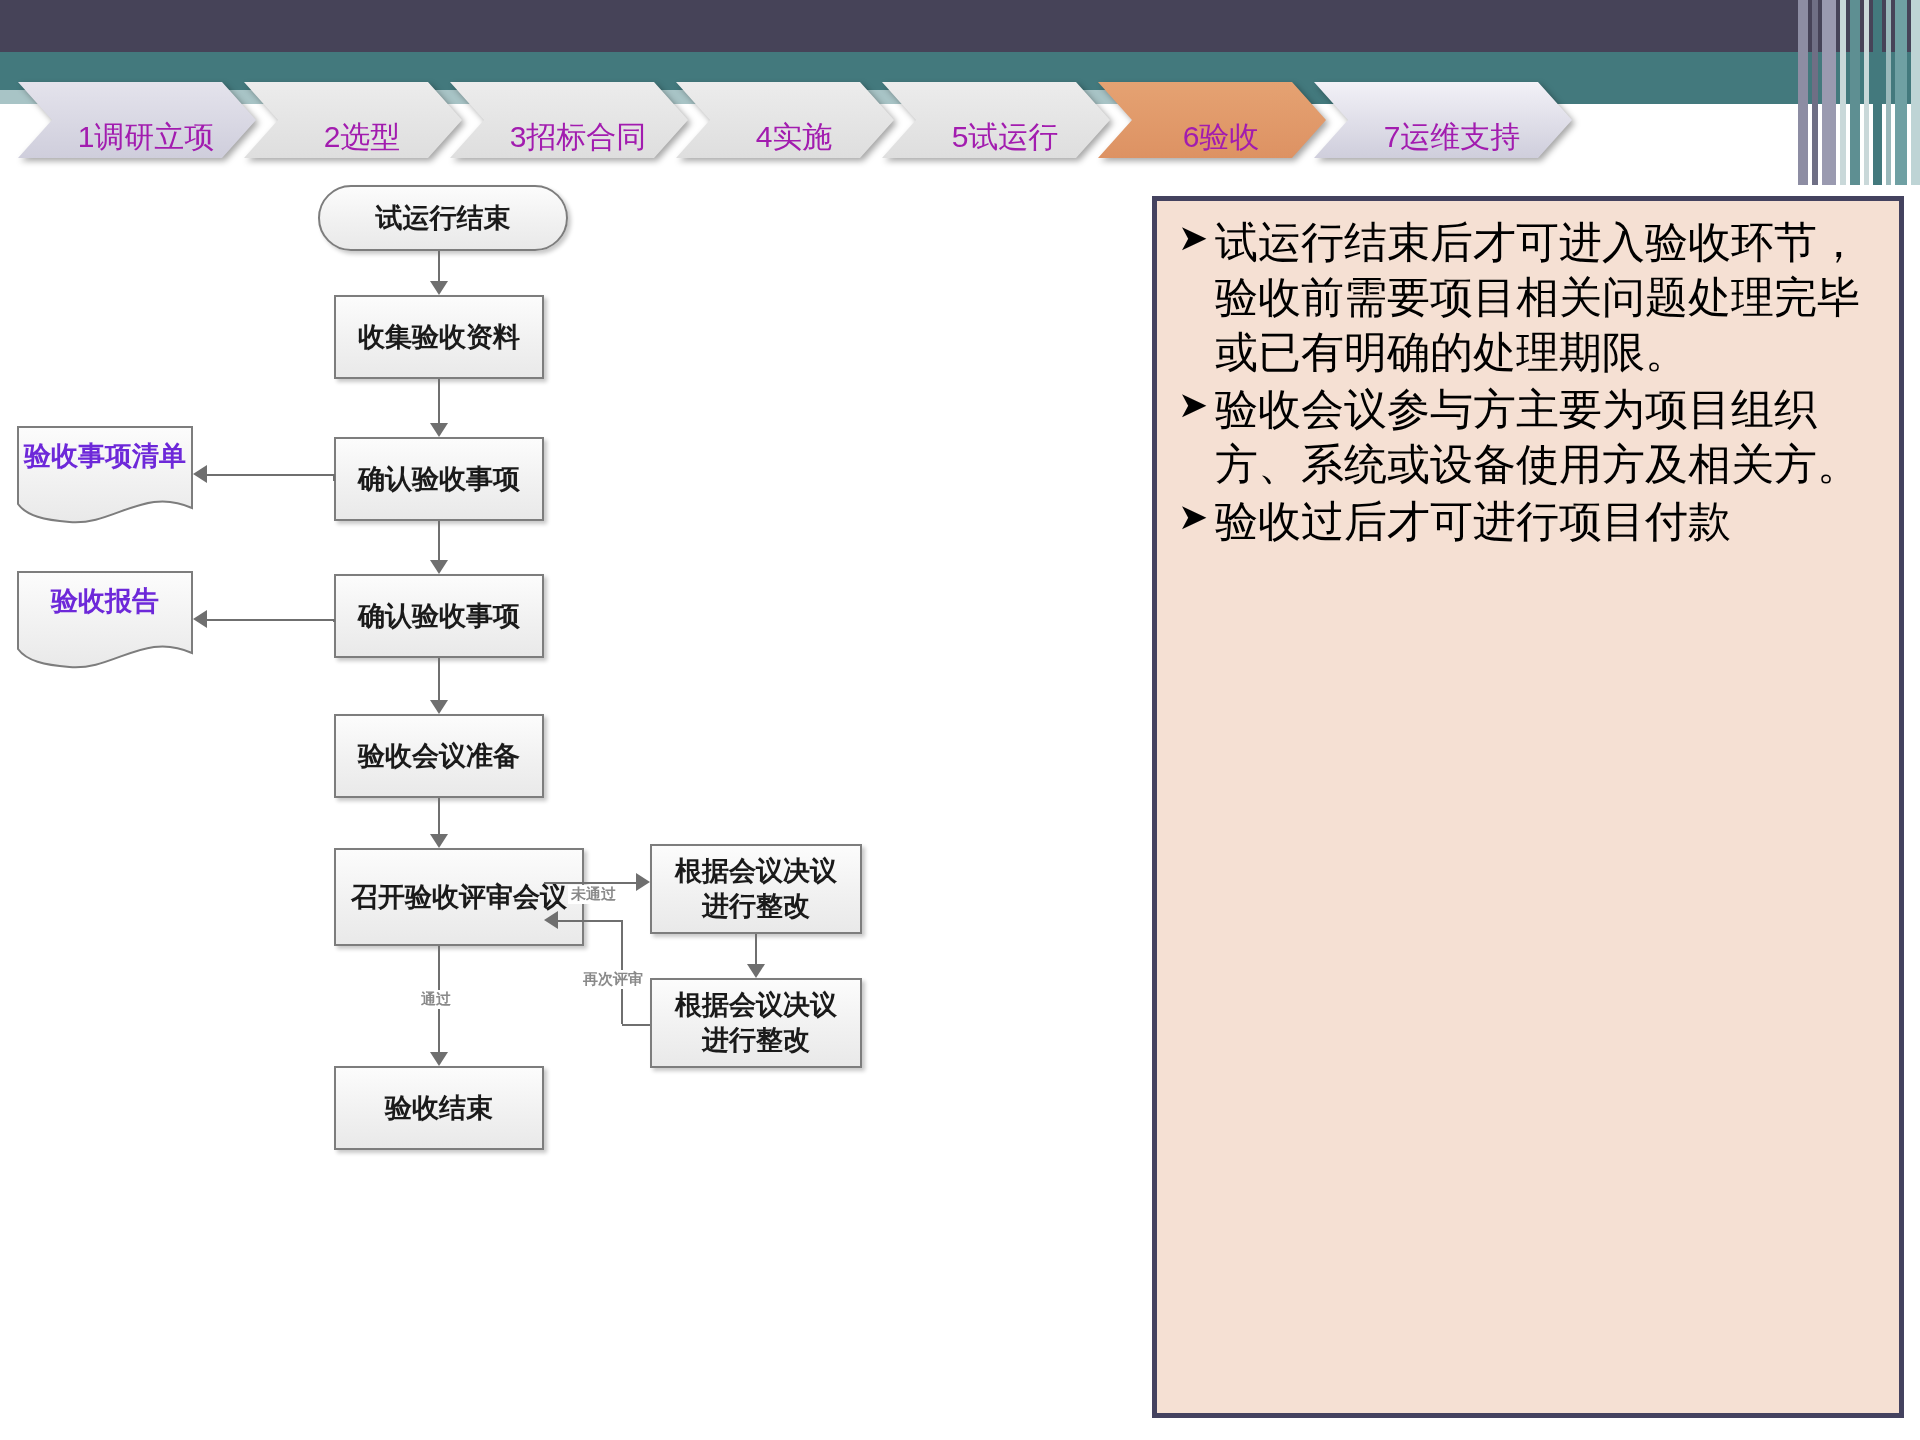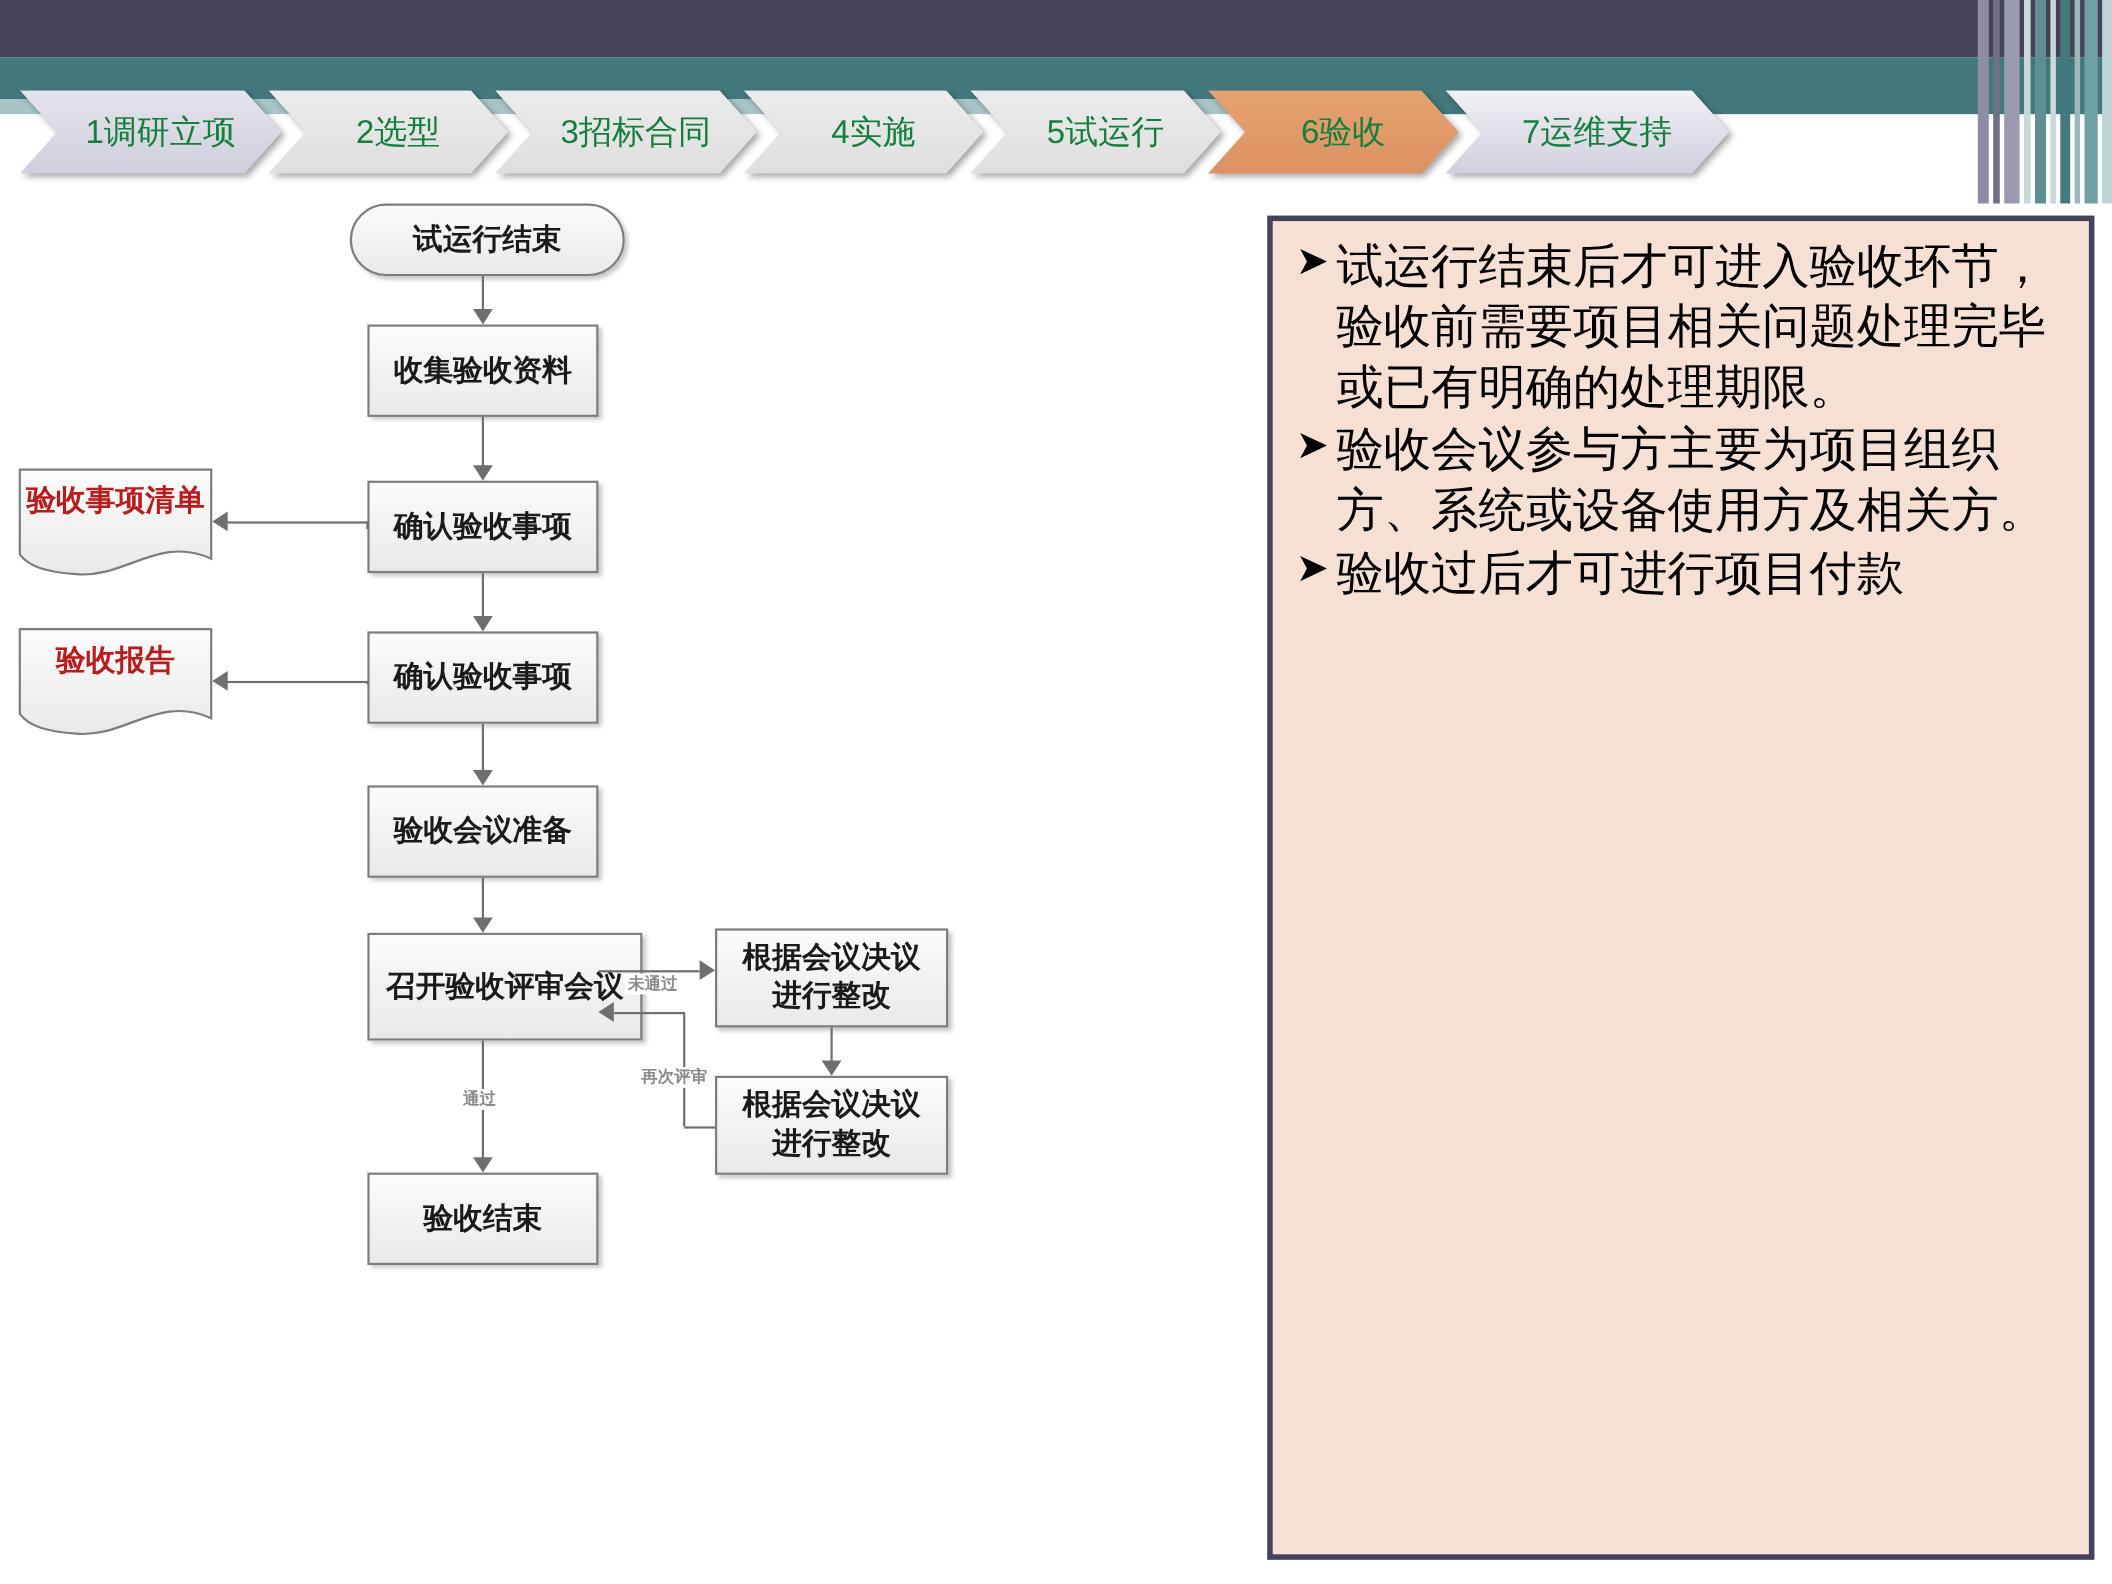--- a/index.html
+++ b/index.html
@@ -32,22 +32,22 @@
     background:#ffffff;
   }
   
   .vbar{position:absolute;top:0;}
   
   #breadcrumb{
     position:absolute;left:0;top:82px;height:76px;width:1920px;
   }
   .chev{
     position:absolute;top:0;height:76px;
-    display:flex;align-items:center;justify-content:center;
-    font-size:30px;color:#15803d;
+    display:flex;align-items:flex-end;justify-content:center;
+    font-size:30px;color:#a21caf;
     filter:drop-shadow(3px 3px 3px rgba(0,0,0,0.35));
   }
   .chev-inner{
     position:absolute;inset:0;
     clip-path:polygon(0 0, calc(100% - 34px) 0, 100% 50%, calc(100% - 34px) 100%, 0 100%, 34px 50%);
   }
   .chev-label{position:relative;z-index:2;white-space:nowrap;padding-left:18px;}
   
   #flow{position:absolute;left:0;top:170px;width:1150px;height:1270px;}
   .node{
@@ -59,21 +59,21 @@
     font-family:"DejaVu Serif","Liberation Serif",serif;
     font-weight:700;
     font-size:27px;color:#1a1a1a;line-height:1.28;
     box-shadow:3px 3px 4px rgba(0,0,0,0.22);
     padding:2px 10px;
   }
   .node.stadium{border-radius:999px;}
   .doc{
     position:absolute;
     font-family:"DejaVu Serif","Liberation Serif",serif;
-    font-weight:700;font-size:27px;color:#b91c1c;
+    font-weight:700;font-size:27px;color:#6d28d9;
     display:flex;align-items:flex-start;justify-content:center;
     text-align:center;line-height:1.28;
   }
   .doc svg{position:absolute;left:0;top:0;}
   .doc .doc-label{position:relative;z-index:2;padding-top:14px;}
   .edge{position:absolute;background:#6f6f6f;}
   .edge.v{width:2px;}
   .edge.h{height:2px;}
   .arrowhead{position:absolute;width:0;height:0;}
   .arrow-down{border-left:9px solid transparent;border-right:9px solid transparent;border-top:14px solid #6f6f6f;}

